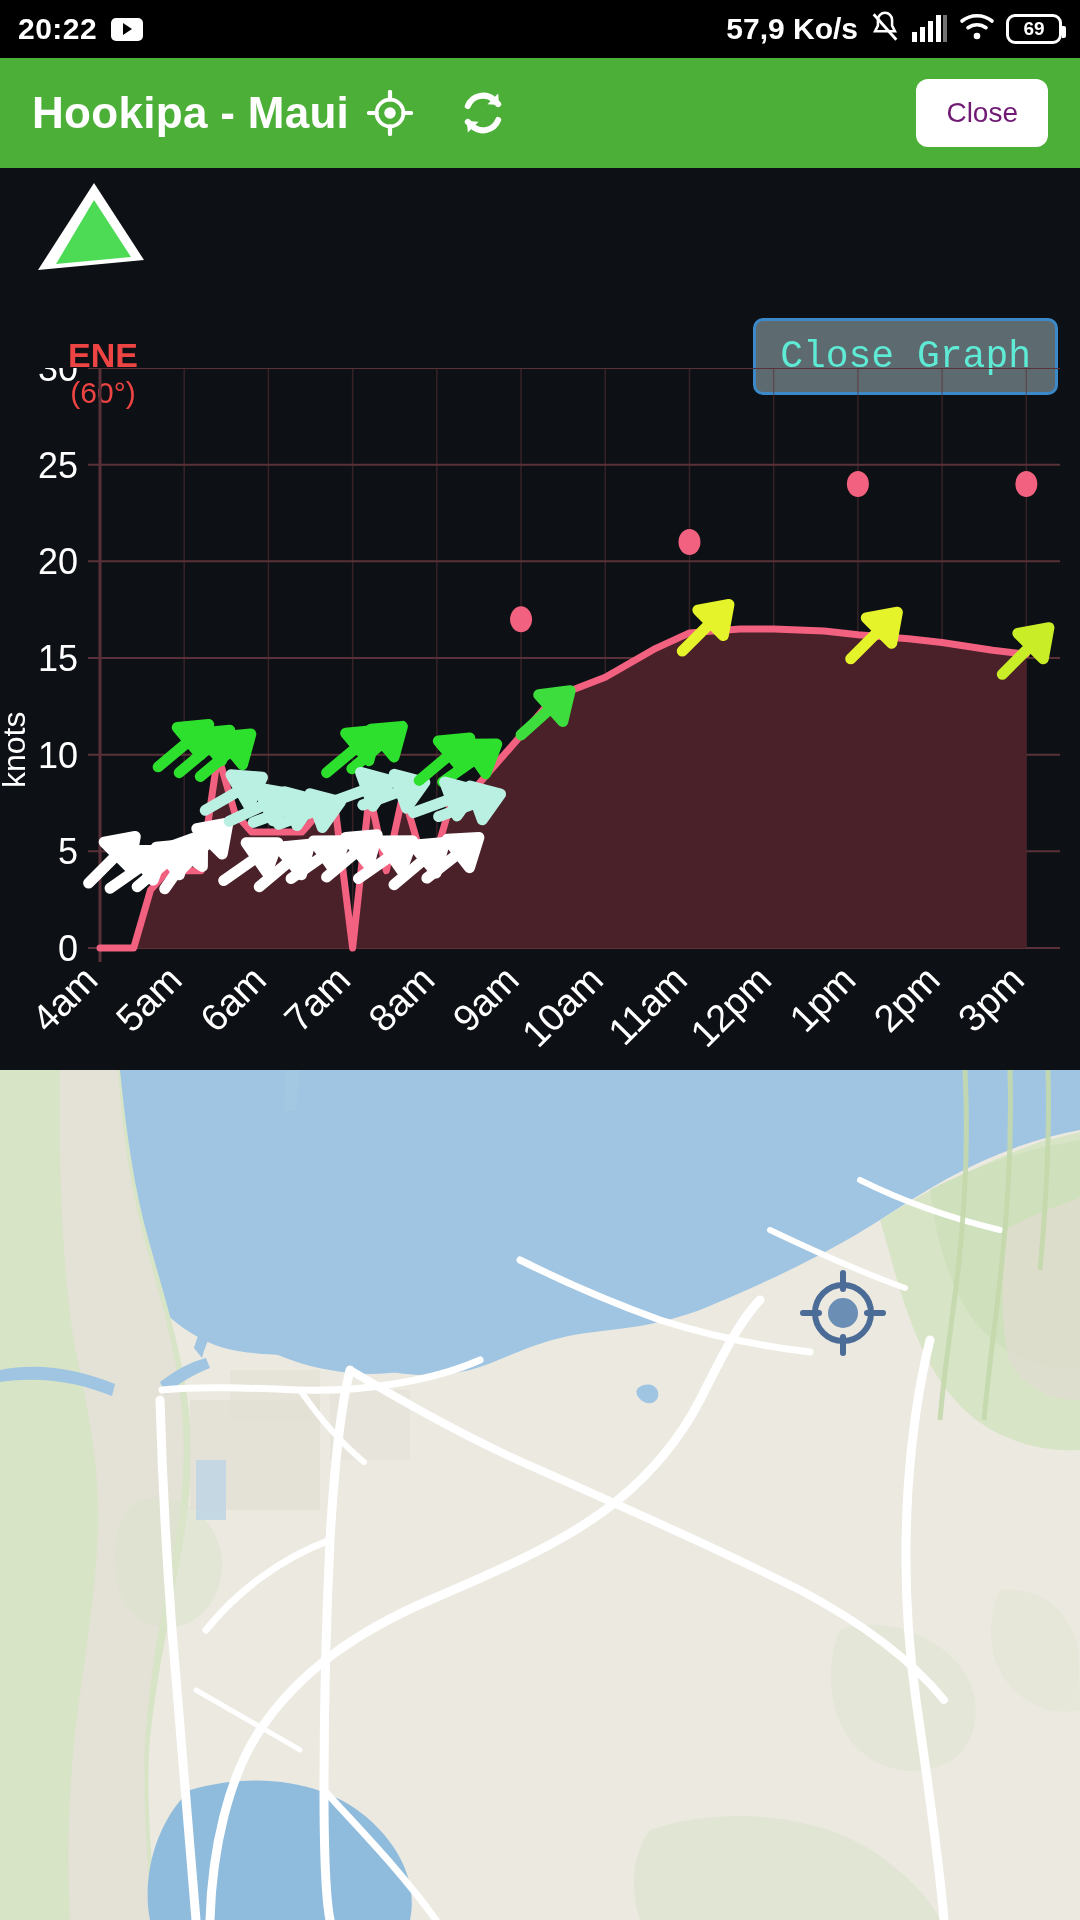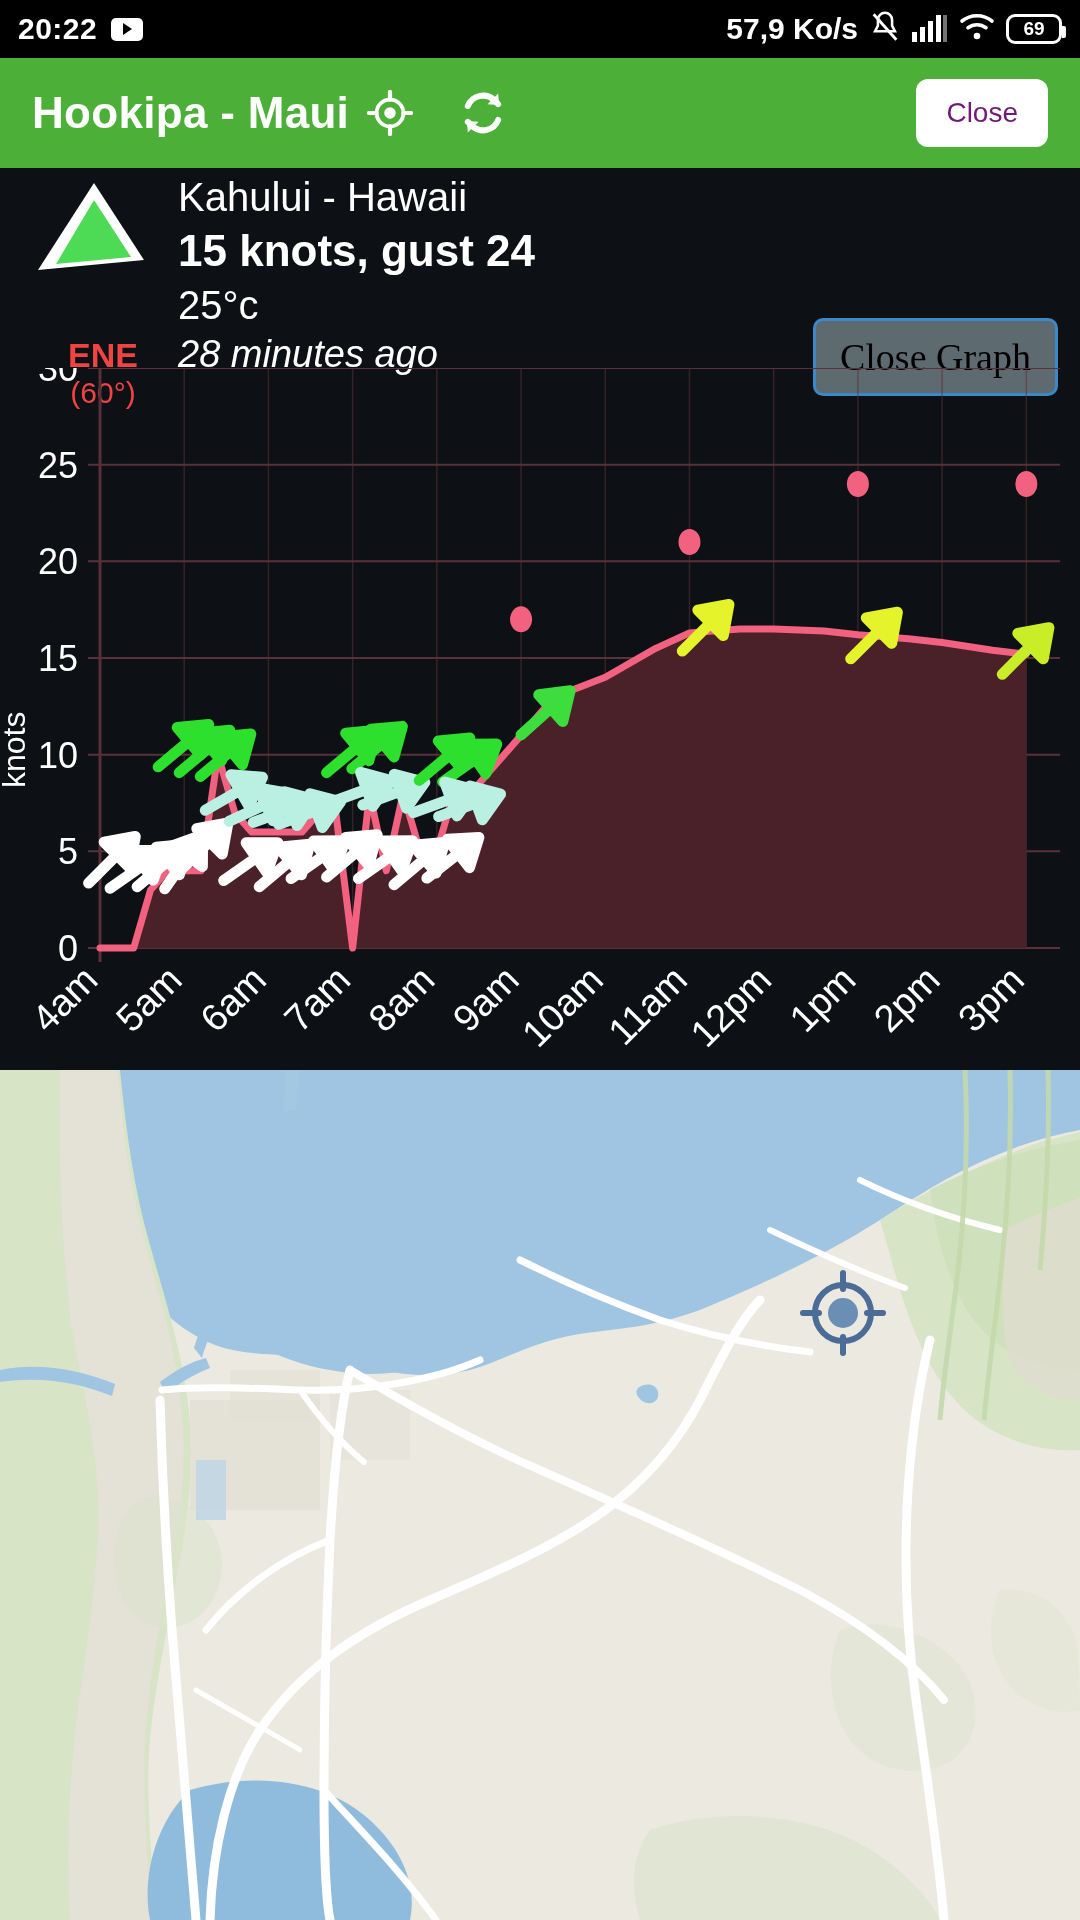--- a/index.html
+++ b/index.html
@@ -44,23 +44,23 @@
   .spot-wind{ font-size:44px; font-weight:700; line-height:1.3; }
   .spot-temp{ font-size:40px; font-weight:400; line-height:1.3; }
   .spot-age{ font-size:38px; font-style:italic; line-height:1.25; }
 
   .dir-block{ position:absolute; left:48px; top:168px; color:#ef4444;
               text-align:center; width:110px; }
   .dir-card{ font-size:34px; font-weight:700; line-height:1.15; }
   .dir-deg{ font-size:30px; line-height:1.2; }
 
   .close-graph{ position:absolute; right:22px; top:150px; background:#5d6b70;
-                color:#000000; border:3px solid #3b89c9; border-radius:10px;
+                color:#5eead4; border:3px solid #3b89c9; border-radius:10px;
                 padding:14px 24px; font-size:38px;
-                font-family:Liberation Serif, serif; cursor:pointer; }
+                font-family:Liberation Mono, monospace; cursor:pointer; }
 
   
   .chart-wrap{ position:absolute; left:0; top:200px; width:1080px; height:700px; }
   .chart-svg{ display:block; }
 
   .ylabel{ position:absolute; left:-4px; top:620px; color:#fff; font-size:32px;
            transform:rotate(-90deg); transform-origin:left top; }
 
   
   .map{ position:absolute; left:0; top:1070px; width:1080px; height:850px;
@@ -125,26 +125,20 @@
 
 <div class="graph-panel">
 
   <span class="spot-arrow">
     <svg width="120" height="100" viewBox="0 0 120 100">
       <path d="M62 5 L112 82 L6 92 Z" fill="#ffffff"></path>
       <path d="M62 22 L99 79 L24 86 Z" fill="#4ddb55"></path>
     </svg>
   </span>
 
-  <div class="spot-texts">
-    <div class="spot-name">Kahului - Hawaii</div>
-    <div class="spot-wind">15 knots, gust 24</div>
-    <div class="spot-temp">25°c</div>
-    <div class="spot-age">28 minutes ago</div>
-  </div>
 
   <div class="dir-block">
     <div class="dir-card">ENE</div>
     <div class="dir-deg">(60°)</div>
   </div>
 
   <button class="close-graph">Close Graph</button>
 
   <div class="ylabel">knots</div>
 

